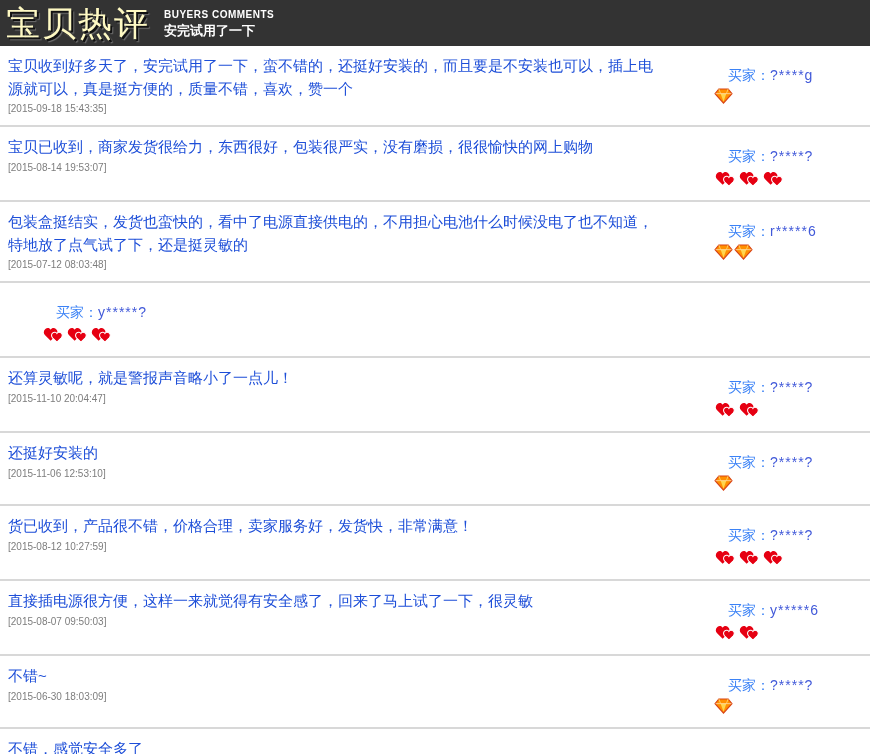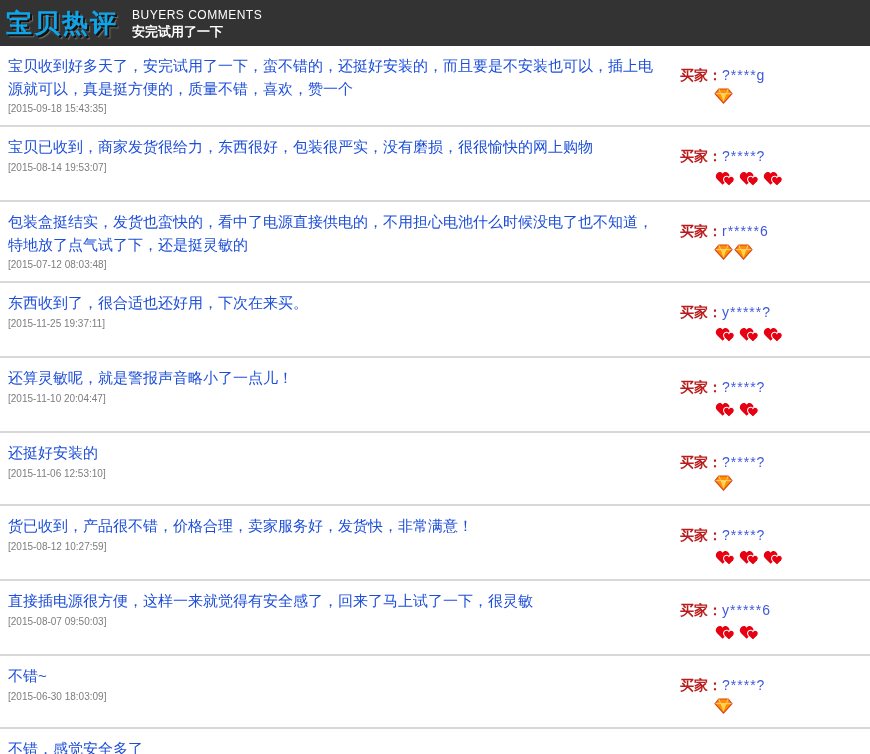--- a/index.html
+++ b/index.html
@@ -16,35 +16,35 @@
   
   .header-bar {
     width: 100%;
     height: 46px;
     background: #333333;
     display: flex;
     align-items: center;
     padding-left: 6px;
   }
   .header-title {
-    color: #0ea5e9;
-    font-size: 26px;
-    font-weight: bold;
+    color: #fef9c3;
+    font-size: 34px;
+    font-weight: normal;
     letter-spacing: 2px;
     line-height: 1;
     text-shadow: 2px 2px 0 #111111, 3px 3px 1px rgba(160,160,160,0.55);
   }
   .header-sub {
     margin-left: 14px;
     color: #ffffff;
     padding-top: 2px;
   }
   .header-sub .en {
-    font-size: 12px;
-    font-weight: normal;
+    font-size: 10px;
+    font-weight: bold;
     letter-spacing: 0.5px;
     line-height: 1.35;
   }
   .header-sub .cn {
     font-size: 13px;
     font-weight: bold;
     line-height: 1.35;
   }
   
   .comments-list { width: 100%; }
@@ -68,22 +68,23 @@
     font-size: 10px;
     margin-top: 3px;
   }
   .comment-buyer {
     flex: 1;
     padding-top: 12px;
     font-size: 14px;
     white-space: nowrap;
   }
   .buyer-label {
-    color: #b91c1c;
-    font-weight: bold;
+    color: #3b82f6;
+    font-weight: normal;
+    margin-left: 48px;
   }
   .buyer-name {
     color: #4159d9;
     text-decoration: none;
     letter-spacing: 1px;
   }
   .rating-icons {
     margin-top: 3px;
     padding-left: 34px;
     line-height: 1;
@@ -162,24 +163,20 @@
                 <polygon points="5,1 15,1 19,6 10,16 1,6" fill="#ff9000" stroke="#d84315" stroke-width="1.2"></polygon>
                 <polygon points="7,6 13,6 10,14.5" fill="#ffd54f"></polygon>
                 <line x1="1.5" y1="6" x2="18.5" y2="6" stroke="#ffffff" stroke-width="0.8" opacity="0.7"></line>
                 <line x1="5" y1="1" x2="7" y2="6" stroke="#ffe082" stroke-width="0.8"></line>
                 <line x1="15" y1="1" x2="13" y2="6" stroke="#ffe082" stroke-width="0.8"></line>
               </svg></span></div>
     </div>
   </div>
 
   <div class="comment-row">
-    <div class="comment-main">
-      <div class="comment-text">东西收到了，很合适也还好用，下次在来买。</div>
-      <div class="comment-timestamp">[2015-11-25 19:37:11]</div>
-    </div>
     <div class="comment-buyer">
       <span class="buyer-label">买家：</span><a class="buyer-name" href="#">y*****?</a>
       <div class="rating-icons"><span class="icon"><svg width="23" height="18" viewBox="0 0 24 19">
                 <path d="M9 16.5 L3.4 11.2 C1.2 9.1 1.2 5.9 3.4 4.2 C5.3 2.7 8 3.1 9 5 C10 3.1 12.7 2.7 14.6 4.2 C16.8 5.9 16.8 9.1 14.6 11.2 Z" fill="#e60012"></path>
                 <path d="M15.6 18 L11.2 13.8 C9.5 12.1 9.5 9.6 11.2 8.3 C12.7 7.1 14.8 7.4 15.6 8.9 C16.4 7.4 18.5 7.1 20 8.3 C21.7 9.6 21.7 12.1 20 13.8 Z" fill="#e60012" stroke="#ffffff" stroke-width="1.1"></path>
               </svg></span><span class="icon"><svg width="23" height="18" viewBox="0 0 24 19">
                 <path d="M9 16.5 L3.4 11.2 C1.2 9.1 1.2 5.9 3.4 4.2 C5.3 2.7 8 3.1 9 5 C10 3.1 12.7 2.7 14.6 4.2 C16.8 5.9 16.8 9.1 14.6 11.2 Z" fill="#e60012"></path>
                 <path d="M15.6 18 L11.2 13.8 C9.5 12.1 9.5 9.6 11.2 8.3 C12.7 7.1 14.8 7.4 15.6 8.9 C16.4 7.4 18.5 7.1 20 8.3 C21.7 9.6 21.7 12.1 20 13.8 Z" fill="#e60012" stroke="#ffffff" stroke-width="1.1"></path>
               </svg></span><span class="icon"><svg width="23" height="18" viewBox="0 0 24 19">
                 <path d="M9 16.5 L3.4 11.2 C1.2 9.1 1.2 5.9 3.4 4.2 C5.3 2.7 8 3.1 9 5 C10 3.1 12.7 2.7 14.6 4.2 C16.8 5.9 16.8 9.1 14.6 11.2 Z" fill="#e60012"></path>

